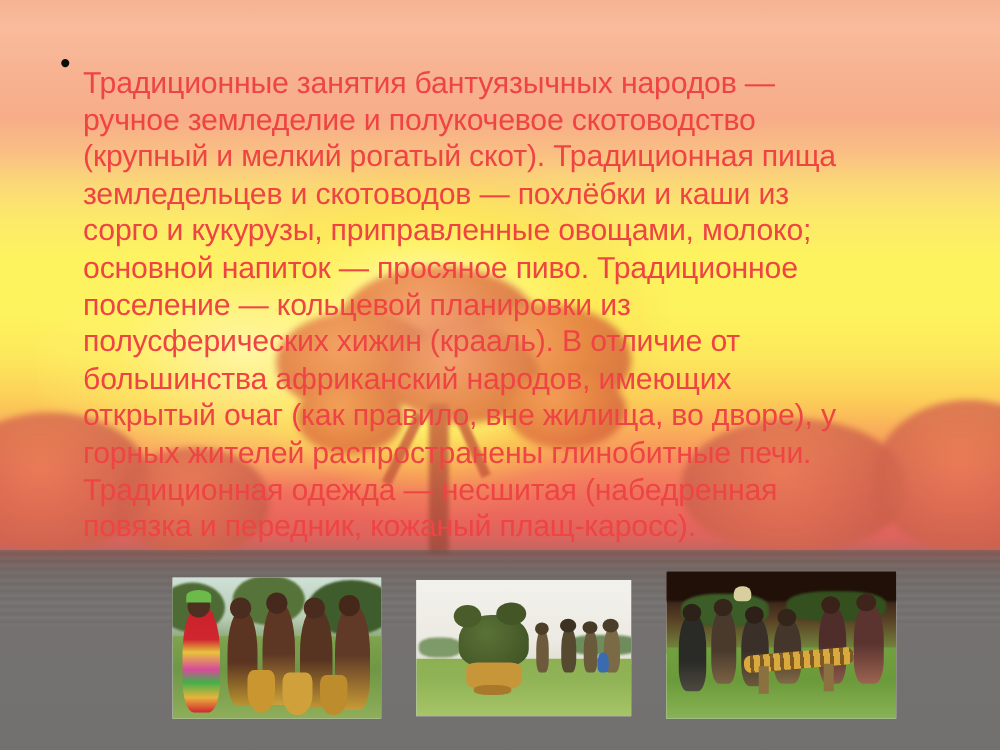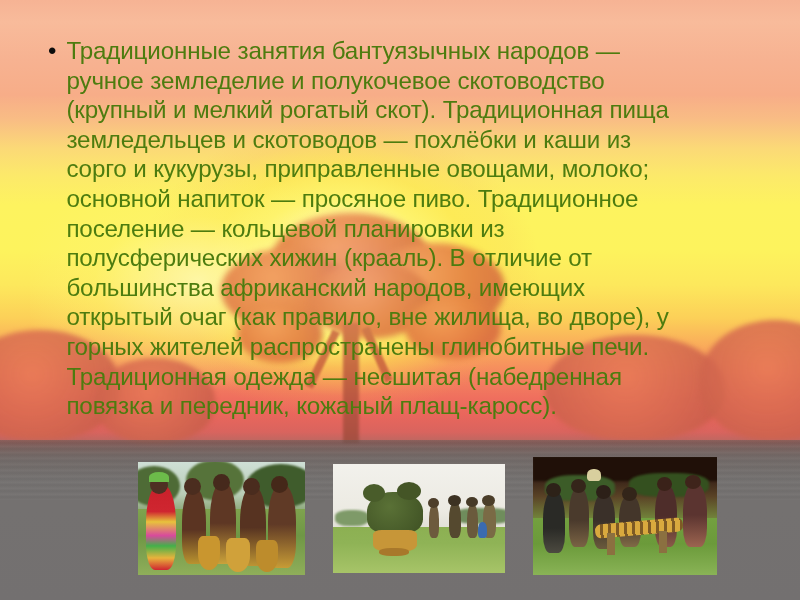--- a/index.html
+++ b/index.html
@@ -111,25 +111,26 @@
   }
   .bullet-dot {
     flex: 0 0 auto;
     color: #0c0c0c;
     font-size: 24px;
     line-height: 29.6px;
     padding-left: 6px;
   }
   .bullet-text {
     flex: 1 1 auto;
-    color: #4d7c0f;
+    color: #ef4444;
     font-size: 24.2px;
     line-height: 29.6px;
     letter-spacing: -0.15px;
     white-space: pre-line;
+    margin-top: 16px;
   }
 
   
   .photo {
     position: absolute;
     overflow: hidden;
     background: #dfe4df;
   }
   #photo-1 { left: 138px; top: 462px; width: 167px; height: 113px; }
   #photo-2 { left: 333px; top: 464px; width: 172px; height: 109px; }

